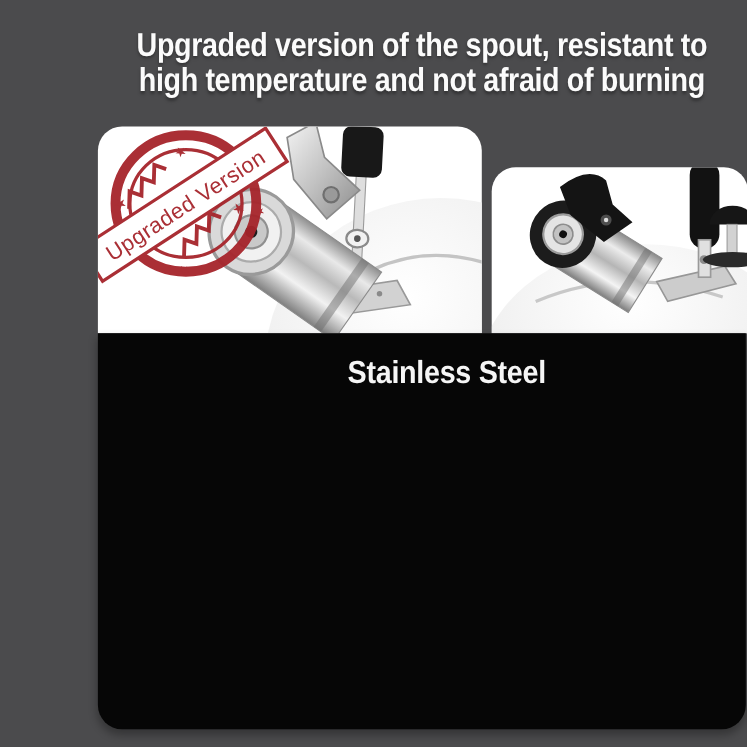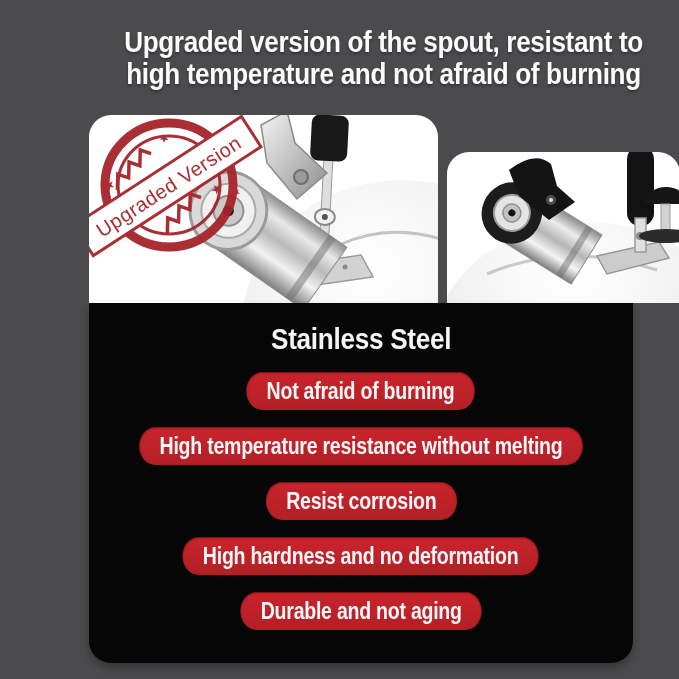--- a/index.html
+++ b/index.html
@@ -27,21 +27,21 @@
   .photo svg{display:block;}
 
   
   .stamp{position:absolute;left:-4px;top:-2px;width:180px;height:150px;opacity:0.95;}
 
   
   .panel{
     position:absolute;left:45px;top:303px;width:544px;height:360px;
     background:#060606;border-radius:0 0 22px 22px;
     box-shadow:0 5px 8px rgba(0,0,0,0.3);
-    display:flex;flex-direction:column;align-items:center;
+    display:flex;flex-direction:column;align-items:center;padding-left:45px;
   }
   .panel-title{
     margin-top:16px;height:40px;line-height:40px;
     color:#f5f5f5;font-weight:bold;font-size:29px;letter-spacing:-0.3px;
     transform:scaleX(0.9);transform-origin:50% 50%;
     white-space:nowrap;
   }
   .badges{
     margin-top:13px;display:flex;flex-direction:column;align-items:center;gap:17px;
   }
@@ -175,22 +175,15 @@
       </g>
 
       <path d="M 62 18 Q 88 -2 104 12 L 110 34 L 128 50 L 102 68 L 72 44 Z" fill="#141414"></path>
       <circle cx="104" cy="48" r="5" fill="#4d4d4d"></circle>
       <circle cx="104" cy="48" r="2" fill="#dddddd"></circle>
     </svg>
   </div>
 
   <div class="panel">
     <div class="panel-title">Stainless Steel</div>
-    <div class="badges">
-      <div class="badge">Not afraid of burning</div>
-      <div class="badge">High temperature resistance without melting</div>
-      <div class="badge">Resist corrosion</div>
-      <div class="badge">High hardness and no deformation</div>
-      <div class="badge">Durable and not aging</div>
-    </div>
   </div>
 
 </div>
 
 </body></html>

